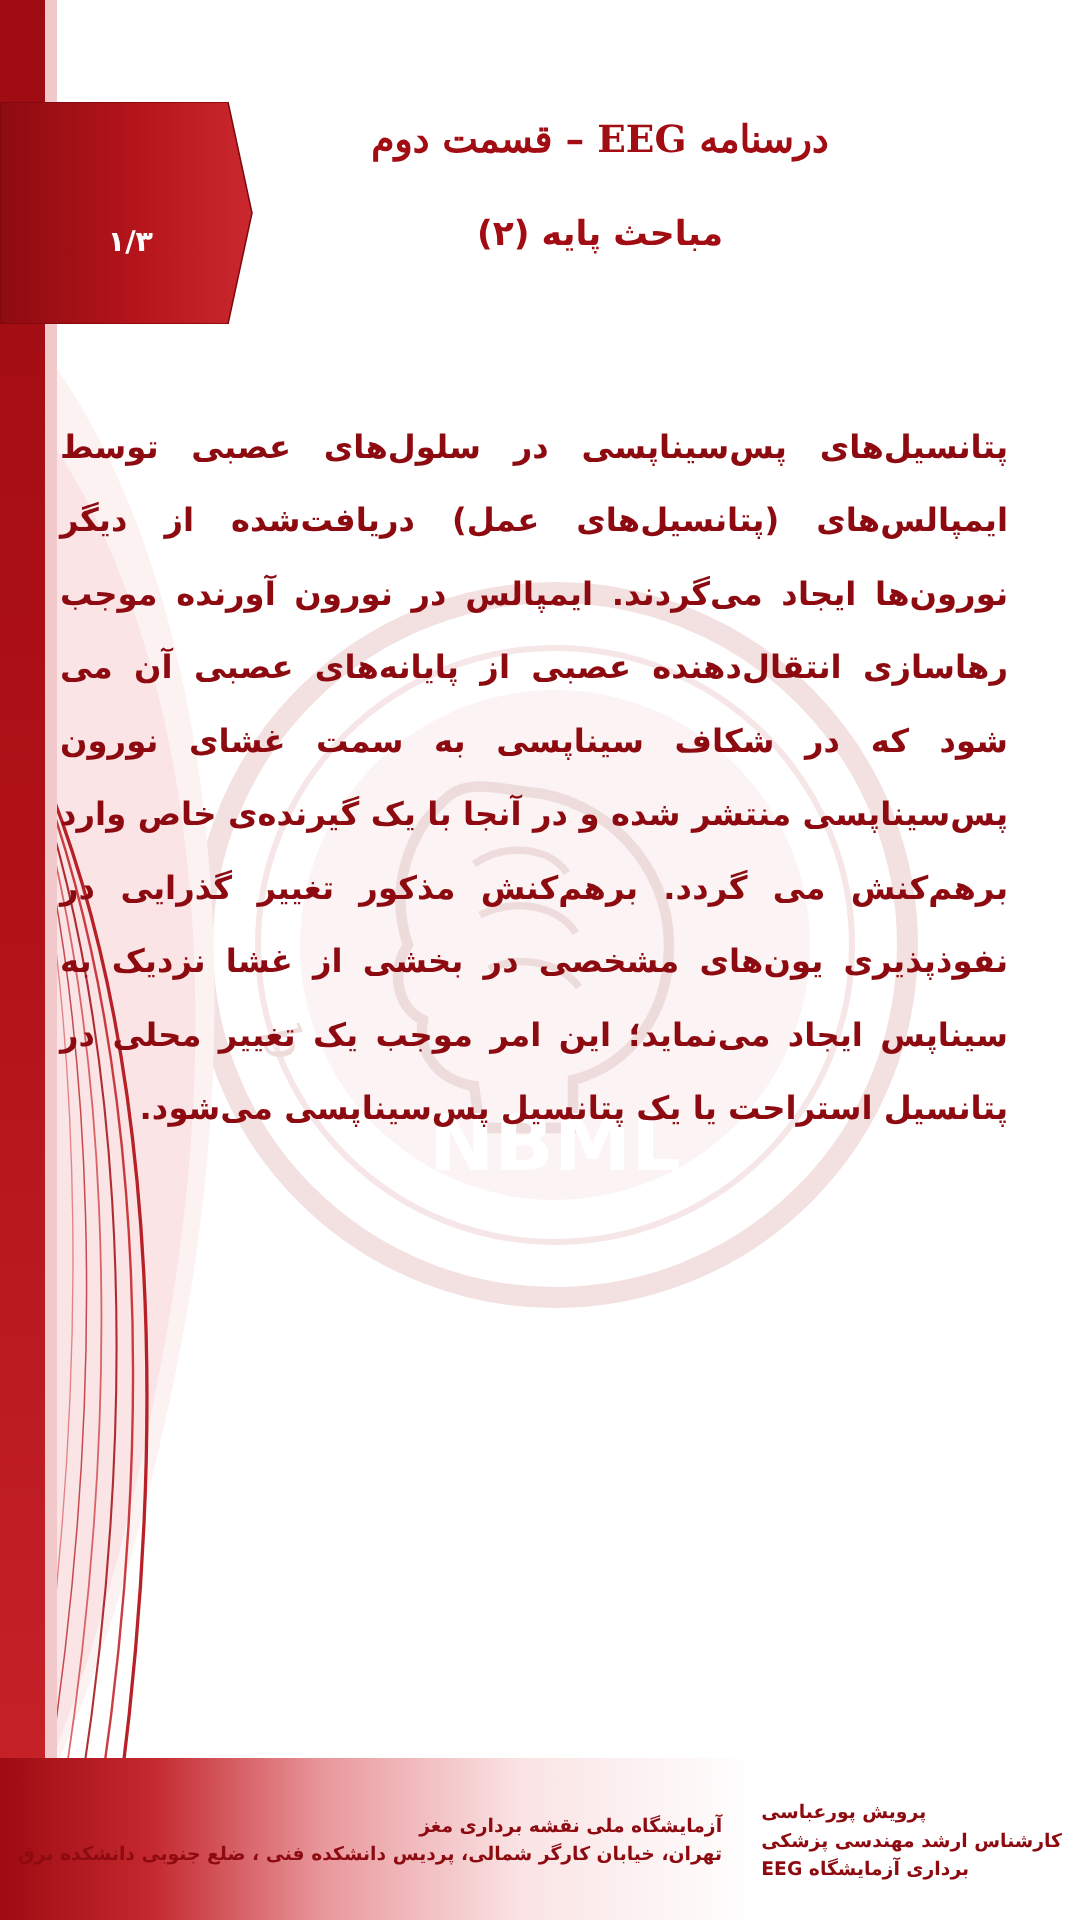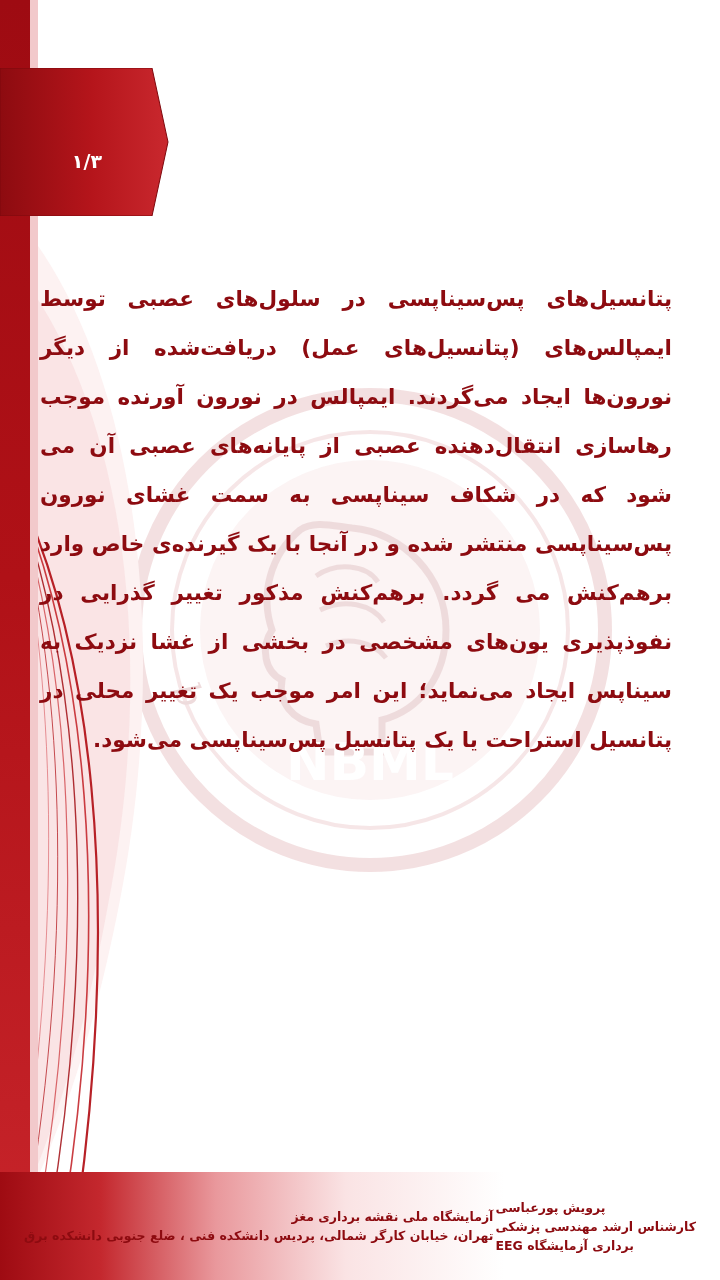--- a/index.html
+++ b/index.html
@@ -156,21 +156,21 @@
   }
   .footer-inner {
     position: absolute;
     left: 0;
     bottom: 0;
     width: 720px;
     height: 108px;
     display: flex;
     align-items: center;
     justify-content: space-between;
-    padding: 0 24px;
+    padding: 0 12px;
     box-sizing: border-box;
     z-index: 7;
   }
   .footer-right {
     color: #8d0b10;
     font-size: 12.5px;
     line-height: 19px;
     text-align: right;
     direction: rtl;
     font-weight: bold;
@@ -235,20 +235,24 @@
         <stop offset="55%" stop-color="#b5151b"></stop>
         <stop offset="100%" stop-color="#c9282e"></stop>
       </linearGradient>
     </defs>
     <path d="M0,0 L152,0 L168,74 L152,148 L0,148 Z" fill="url(#hdrGrad)"></path>
     <path d="M0,0 L152,0 L168,74 L152,148 L0,148 Z" fill="none" stroke="#7e080d" stroke-width="1"></path>
   </svg>
 
   <div class="page-number">۱/۳</div>
 
+  <div class="header-text">
+    <div class="header-title-1">درسنامه  EEG – قسمت دوم</div>
+    <div class="header-title-2">مباحث پایه (۲)</div>
+  </div>
 
   <div class="body-wrap">
     <p class="body-text">پتانسیل‌های پس‌سیناپسی در سلول‌های عصبی توسط ایمپالس‌های (پتانسیل‌های عمل) دریافت‌شده از دیگر نورون‌ها ایجاد می‌گردند. ایمپالس در نورون آورنده موجب رهاسازی انتقال‌دهنده عصبی از پایانه‌های عصبی آن می شود که در شکاف سیناپسی به سمت غشای نورون پس‌سیناپسی منتشر شده و در آنجا با یک گیرنده‌ی خاص وارد برهم‌کنش می گردد. برهم‌کنش مذکور تغییر گذرایی در نفوذپذیری یون‌های مشخصی در بخشی از غشا نزدیک به سیناپس ایجاد می‌نماید؛ این امر موجب یک تغییر محلی در پتانسیل استراحت یا یک پتانسیل پس‌سیناپسی می‌شود.</p>
   </div>
 
   <div class="footer">
     <div class="footer-grad"></div>
     <div class="footer-inner">
       <div class="footer-left">
         <div>پرویش پورعباسی</div>

